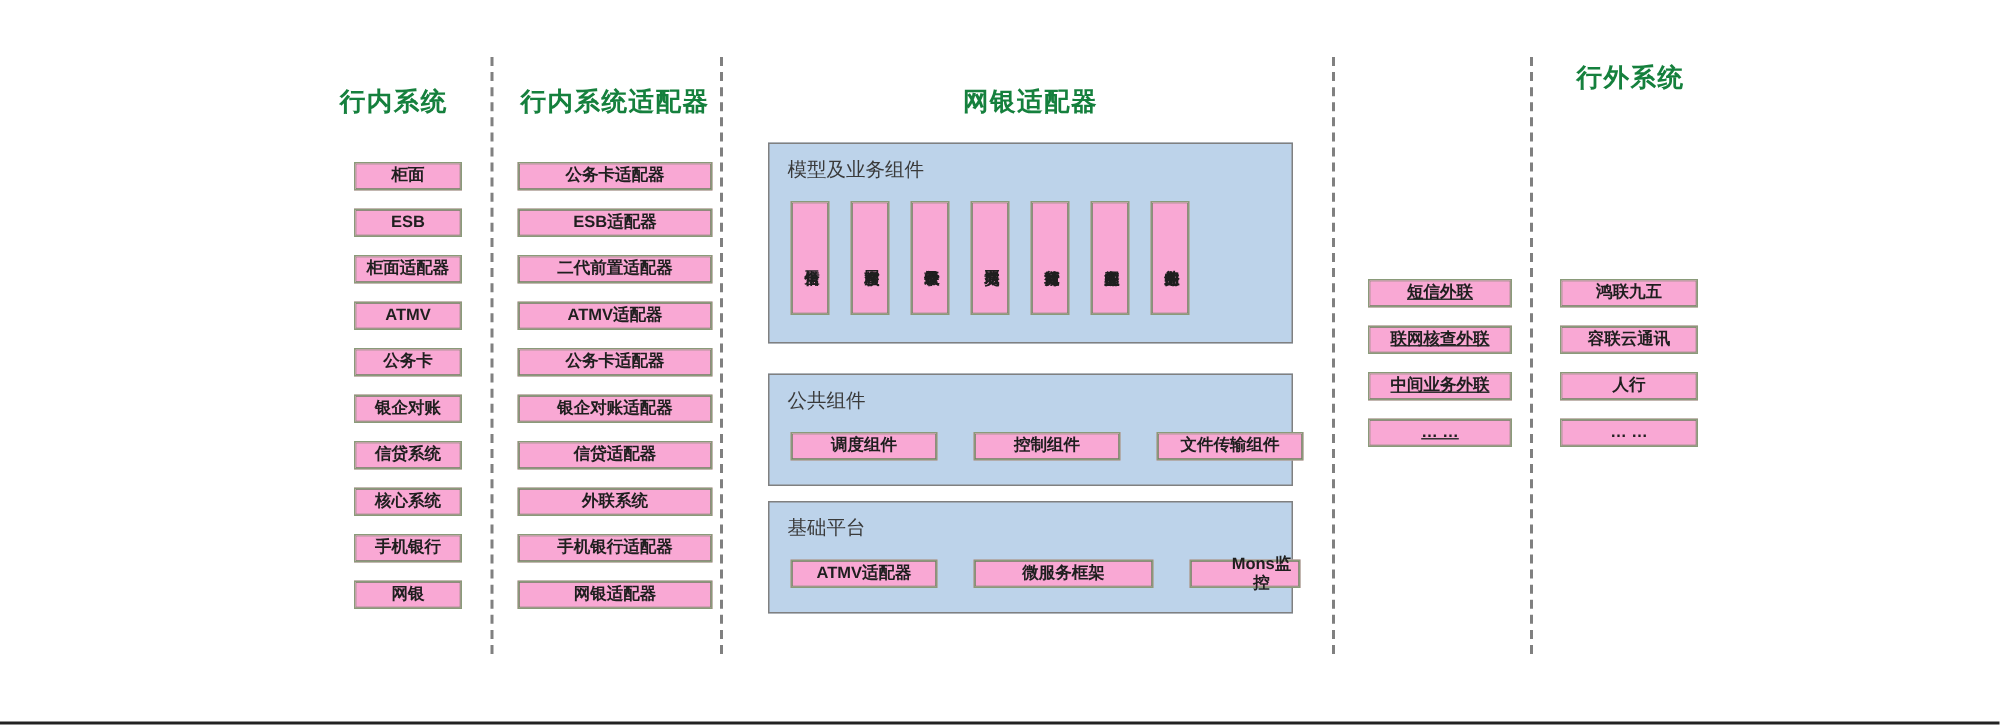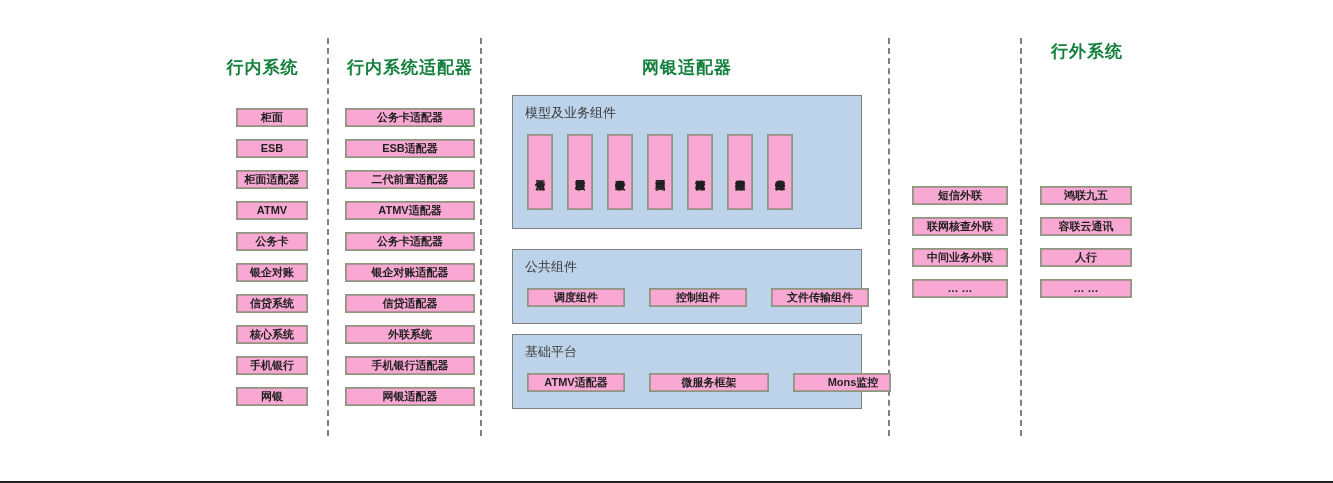--- a/index.html
+++ b/index.html
@@ -171,25 +171,25 @@
       <div class="node vnode">中间业务模型</div>
       <div class="node vnode">中间业务组件</div>
     </div>
   </div>
 
   <div class="panel" style="top:334px; height:75px;">
     <div class="panel-title">基础平台</div>
     <div class="panel-row" style="left:14px; top:38px; gap:24px;">
       <div class="node hnode" style="width:98px;">ATMV适配器</div>
       <div class="node hnode" style="width:120px;">微服务框架</div>
-      <div class="node hnode" style="width:98px;padding-left:22px;">Mons监控</div>
+      <div class="node hnode" style="width:74px;padding-left:22px;">Mons监控</div>
     </div>
   </div>
 
-  <div class="stack rstack" style="left:912px; top:186px; width:96px; gap:12px;">
+  <div class="stack rstack" style="left:912px; top:186px; width:96px; gap:12px;text-decoration:underline;">
     <div class="node">短信外联</div>
     <div class="node">联网核查外联</div>
     <div class="node">中间业务外联</div>
     <div class="node">… …</div>
   </div>
 
   <div class="col-title" style="left:1022px; top:40px; width:130px;">行外系统</div>
   <div class="stack rstack" style="left:1040px; top:186px; width:92px; ">
     <div class="node">鸿联九五</div>
     <div class="node">容联云通讯</div>

